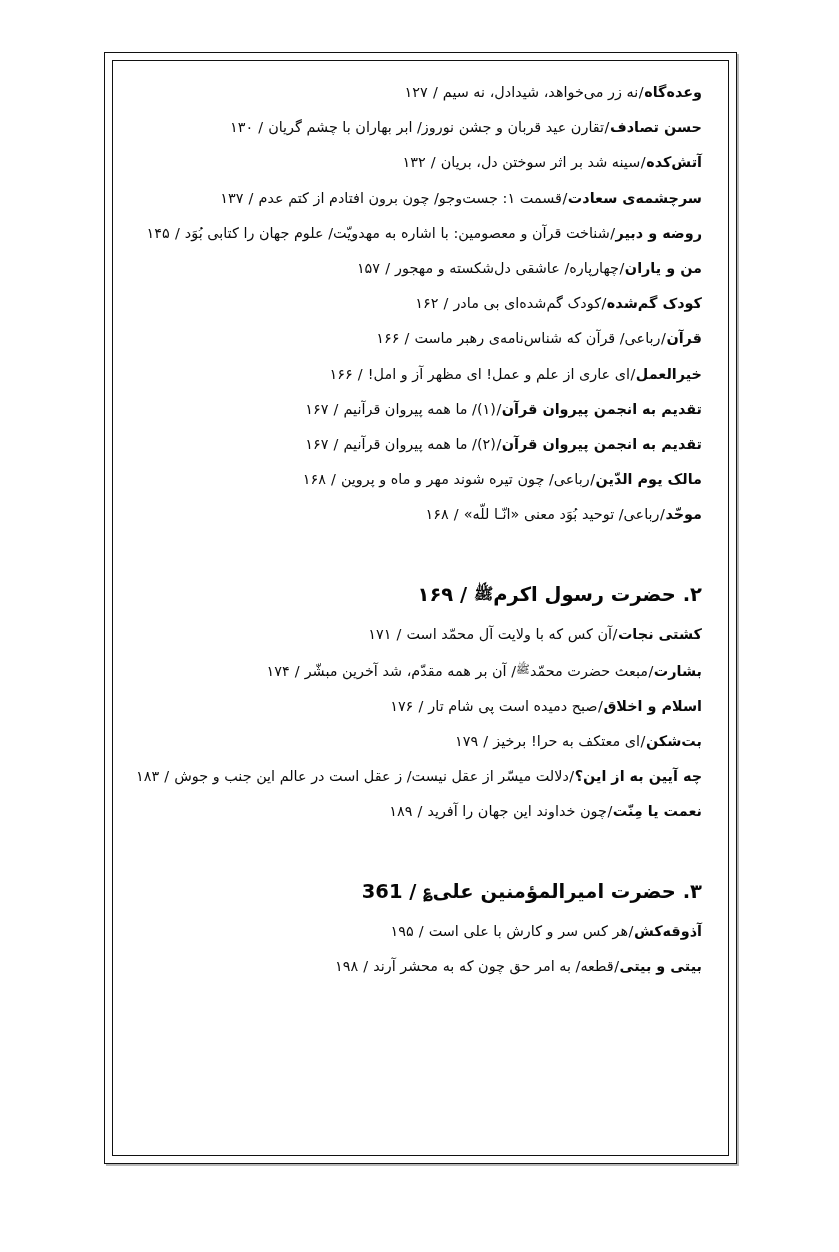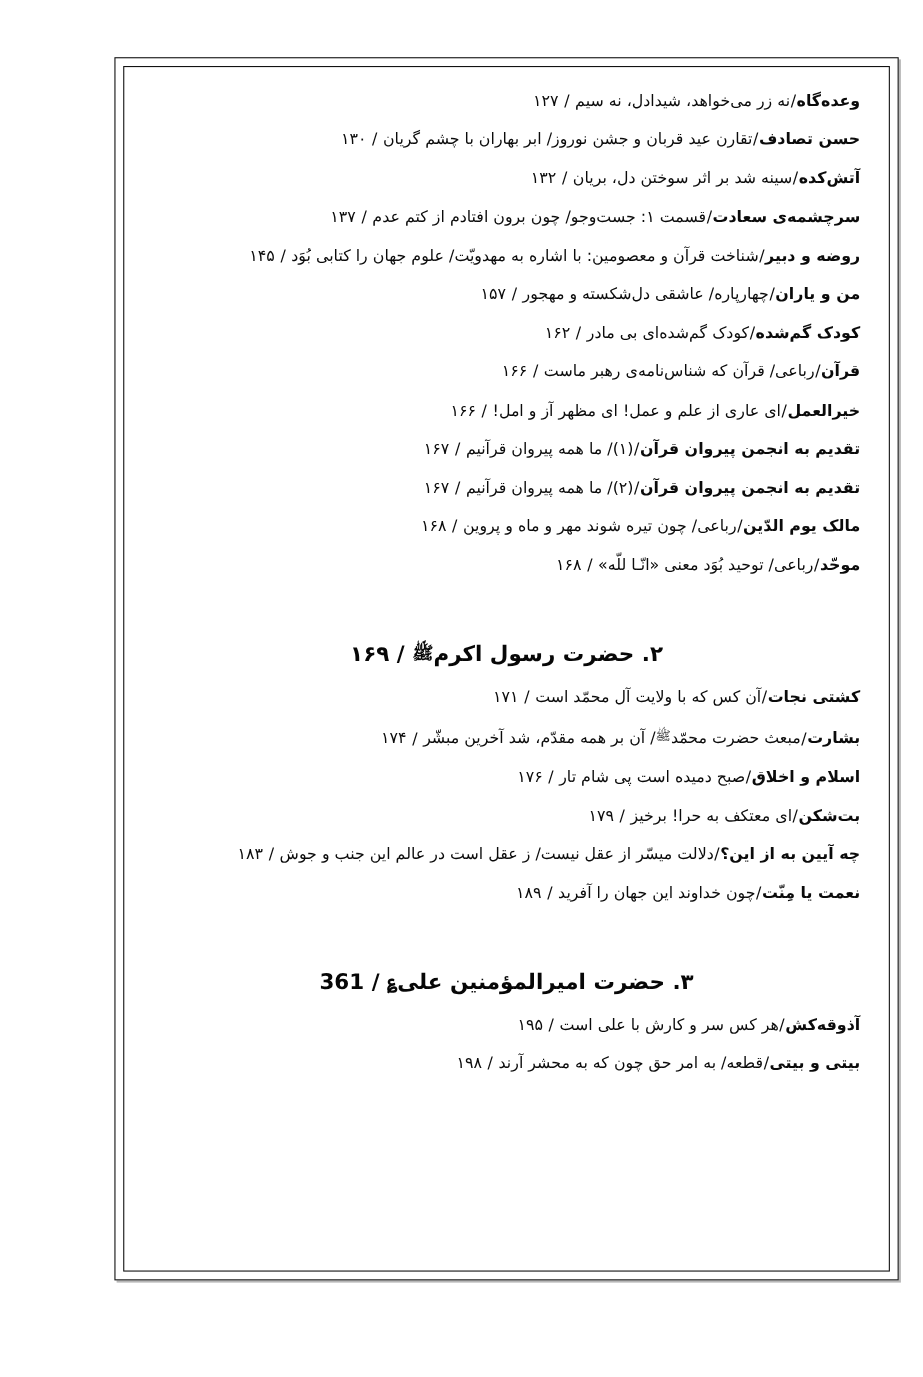--- a/index.html
+++ b/index.html
@@ -14,21 +14,21 @@
     position: relative;
     font-family: "DejaVu Sans", "Liberation Sans", sans-serif;
     overflow: hidden;
   }
 
   
   .page-frame {
     position: absolute;
     left: 104px;
     top: 52px;
-    width: 713px;
+    width: 633px;
     height: 1112px;
     border: 1.6px solid #111111;
     box-sizing: border-box;
     box-shadow: 2px 2px 0 0 #b7b7b7;
     background: #ffffff;
   }
   .page-frame-inner {
     position: absolute;
     left: 7px;
     top: 7px;
@@ -73,21 +73,21 @@
   .toc-entry .t-page {
     font-weight: normal;
   }
   .toc-entry .t-sep {
     padding: 0 0.5px;
   }
 
   
   .section-head {
     direction: rtl;
-    text-align: center;
+    text-align: right;
     font-weight: bold;
     font-size: 19.5px;
     line-height: 30px;
     color: #070707;
     white-space: nowrap;
   }
   .section-head .hon {
     font-size: 16px;
     vertical-align: 0.12em;
     letter-spacing: -0.5px;

